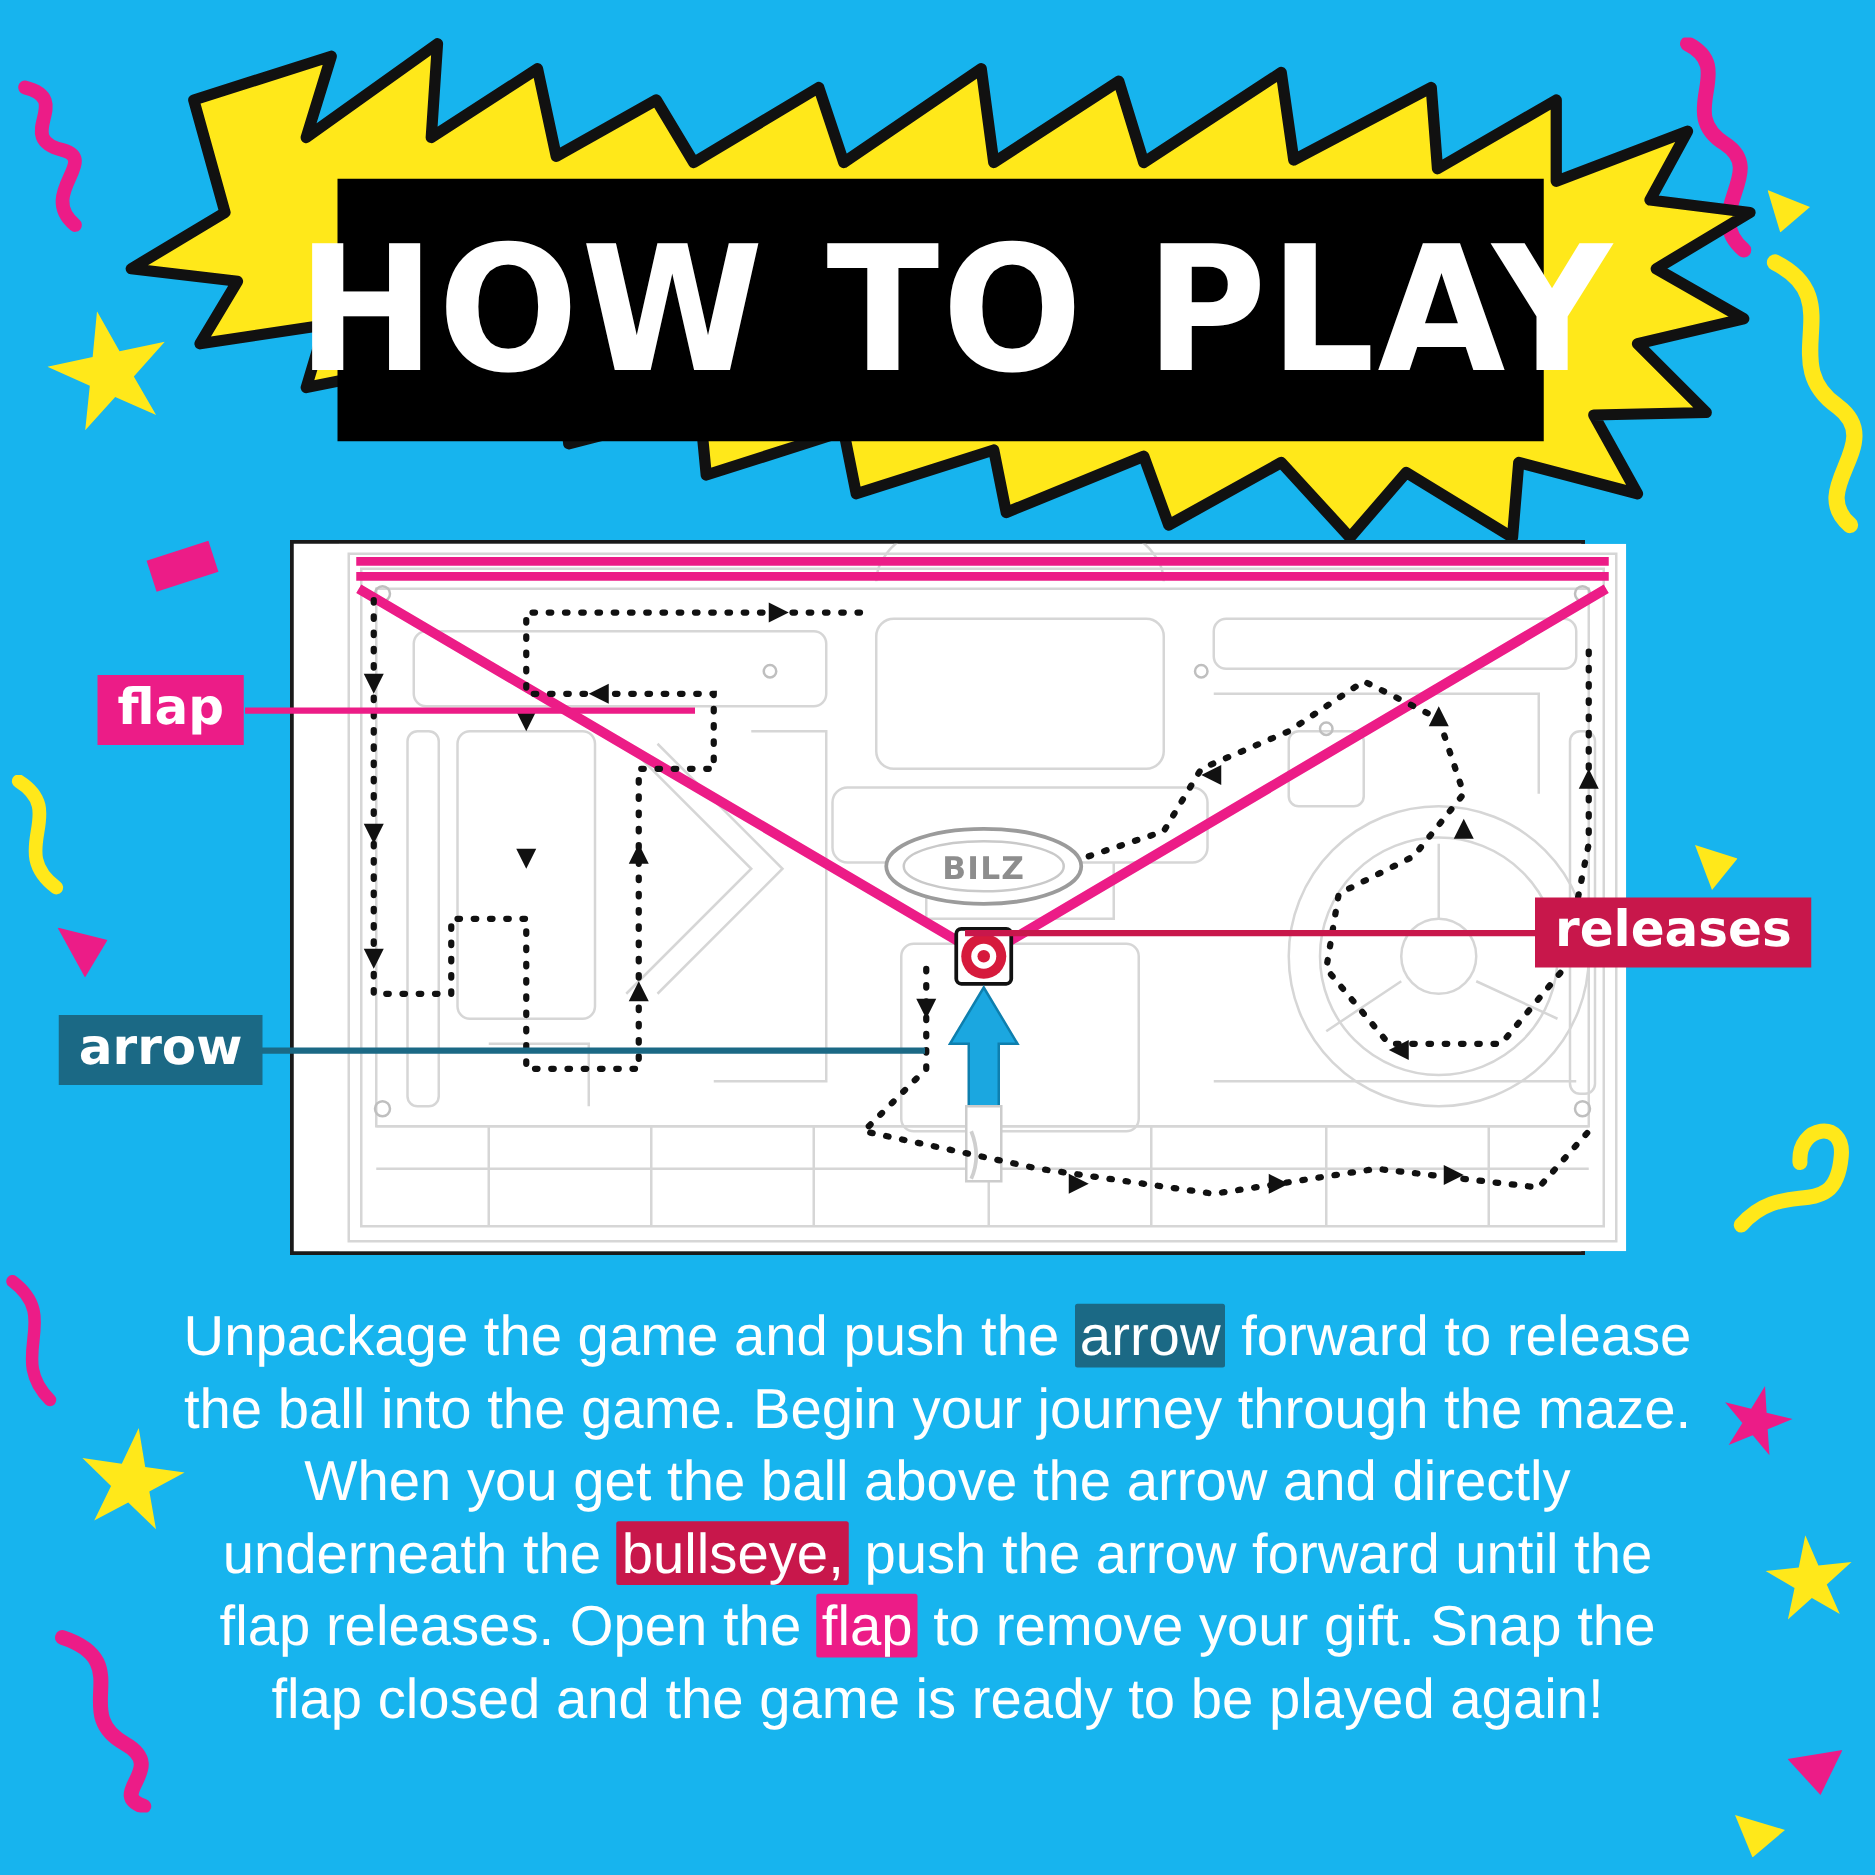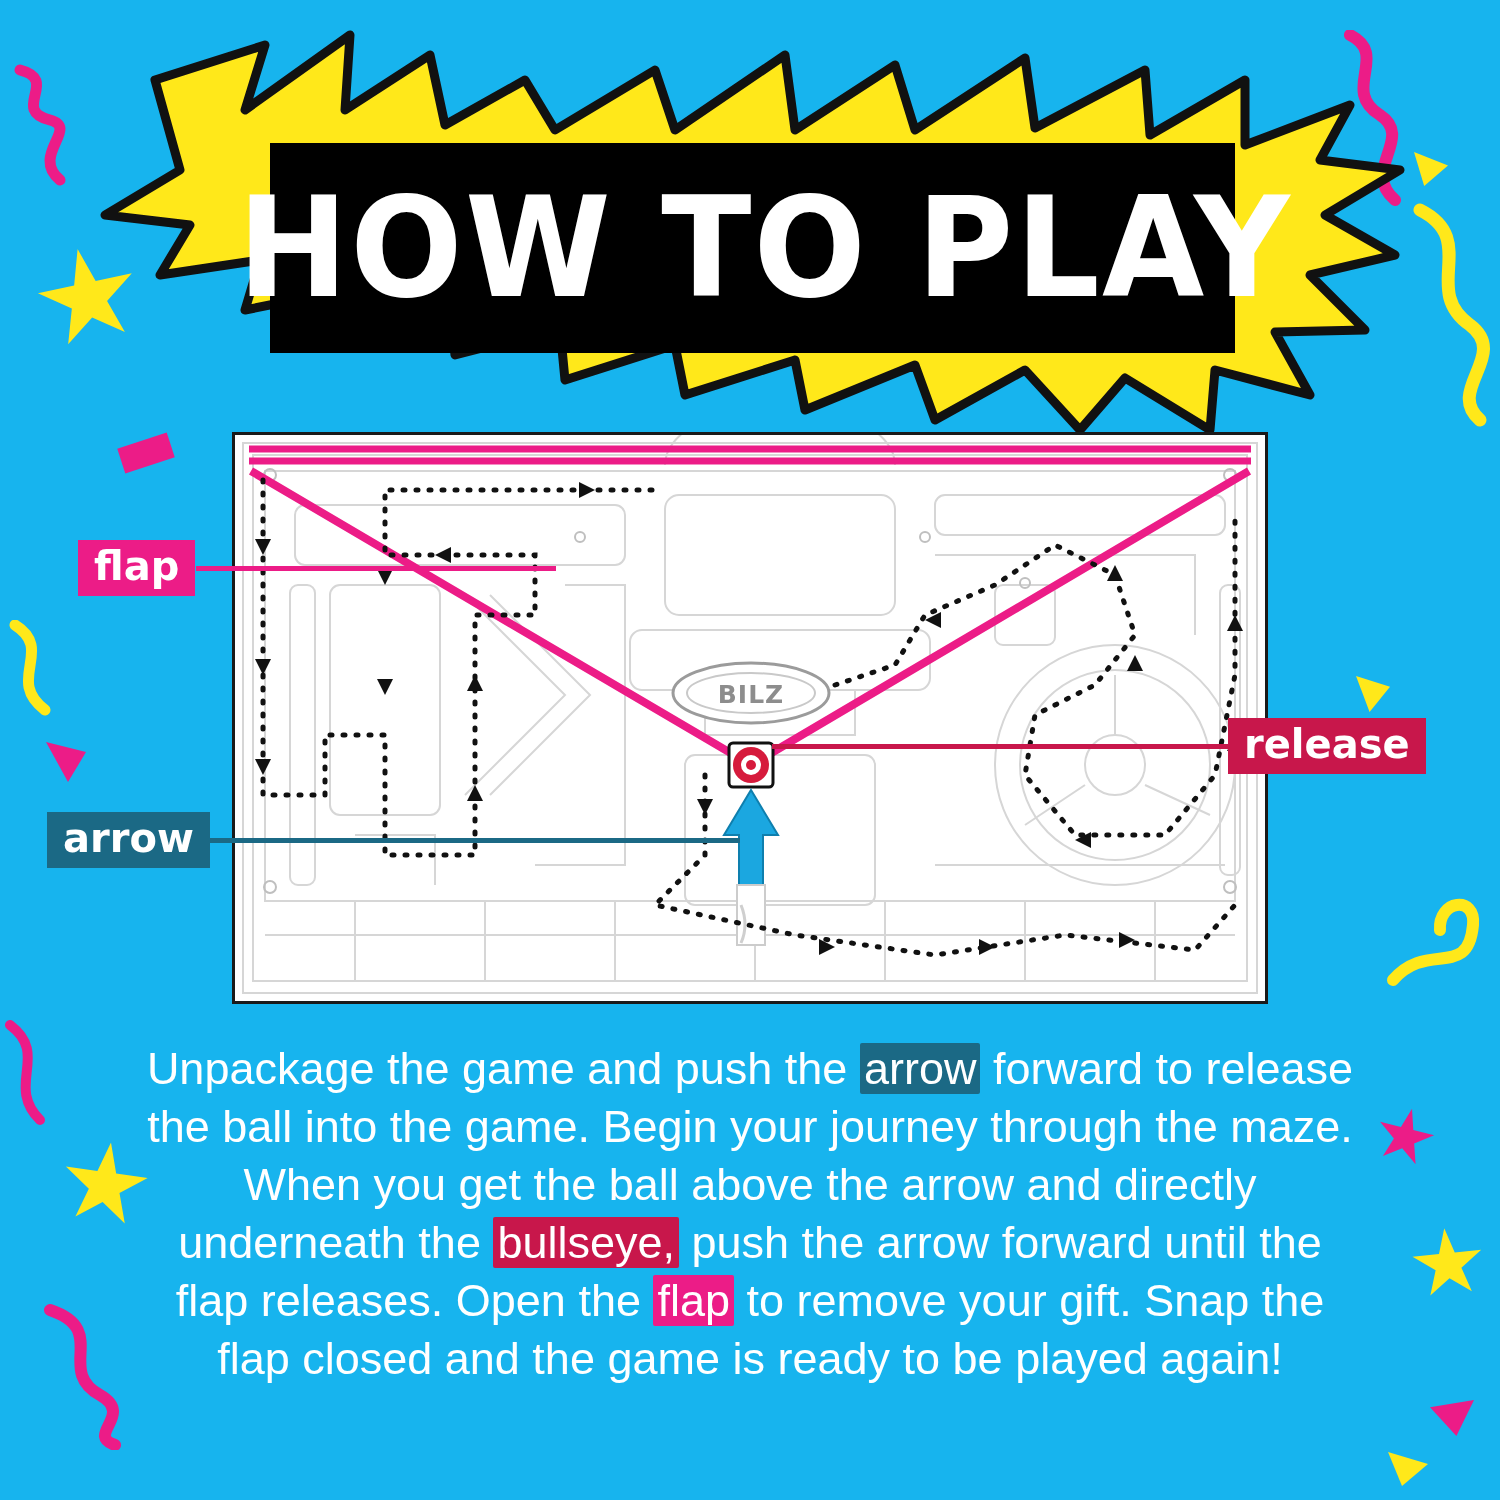--- a/index.html
+++ b/index.html
@@ -65,20 +65,21 @@
   
   .diagram {
     position: absolute;
     left: 232px;
     top: 432px;
     width: 1036px;
     height: 572px;
     background: #ffffff;
     border: 3px solid #1a1a1a;
     box-sizing: border-box;
+    padding-left: 36px;
   }
   .diagram svg { display: block; }
 
   
   .label {
     position: absolute;
     display: flex;
     align-items: center;
     justify-content: center;
     font-family: "DejaVu Sans", sans-serif;
@@ -299,20 +300,20 @@
       <polygon points="690,185 706,177 706,193"></polygon>
       <polygon points="840,405 856,397 856,413"></polygon>
     </g>
   </svg>
 </div>
 
 <div class="leader leader-flap"></div>
 <div class="label label-flap">flap</div>
 
 <div class="leader leader-bullseye"></div>
-<div class="label label-bullseye">release</div>
+<div class="label label-bullseye">releases</div>
 
 <div class="leader leader-arrow"></div>
 <div class="label label-arrow">arrow</div>
 
 <div class="body-copy">
   <span>Unpackage the game and push the </span><span class="hl hl-arrow">arrow</span><span> forward to release the ball into the game. Begin your journey through the maze. When you get the ball above the arrow and directly underneath the </span><span class="hl hl-bullseye">bullseye,</span><span> push the arrow forward until the flap releases. Open the </span><span class="hl hl-flap">flap</span><span> to remove your gift. Snap the flap closed and the game is ready to be played again!</span>
 </div>
 
 </body></html>

